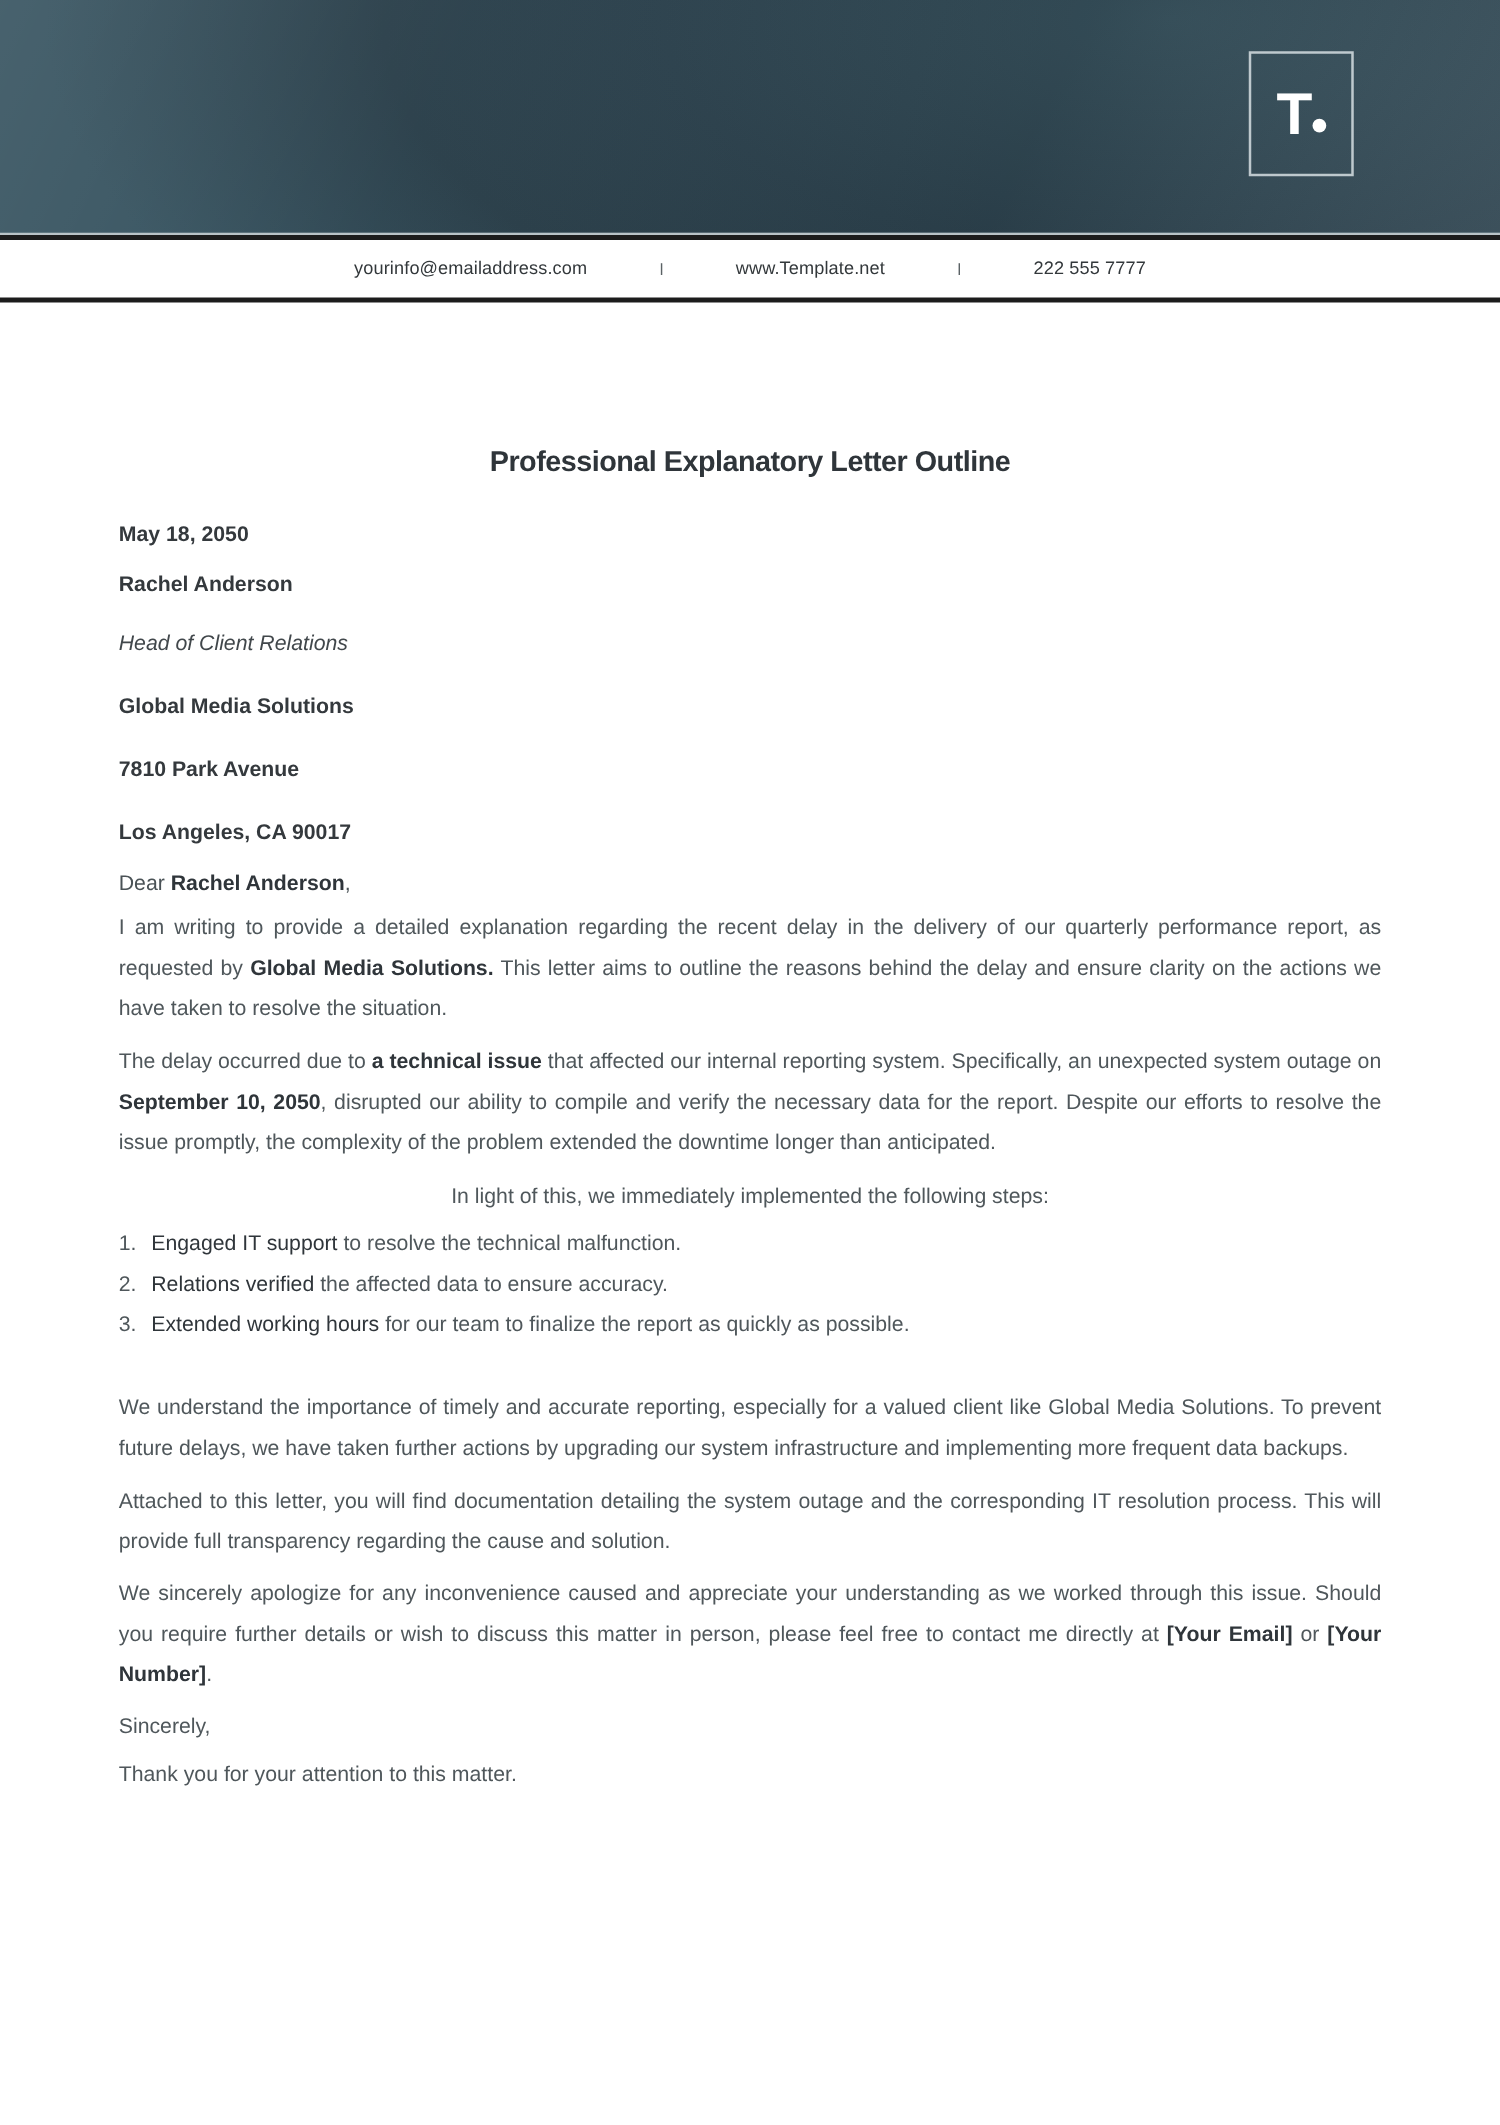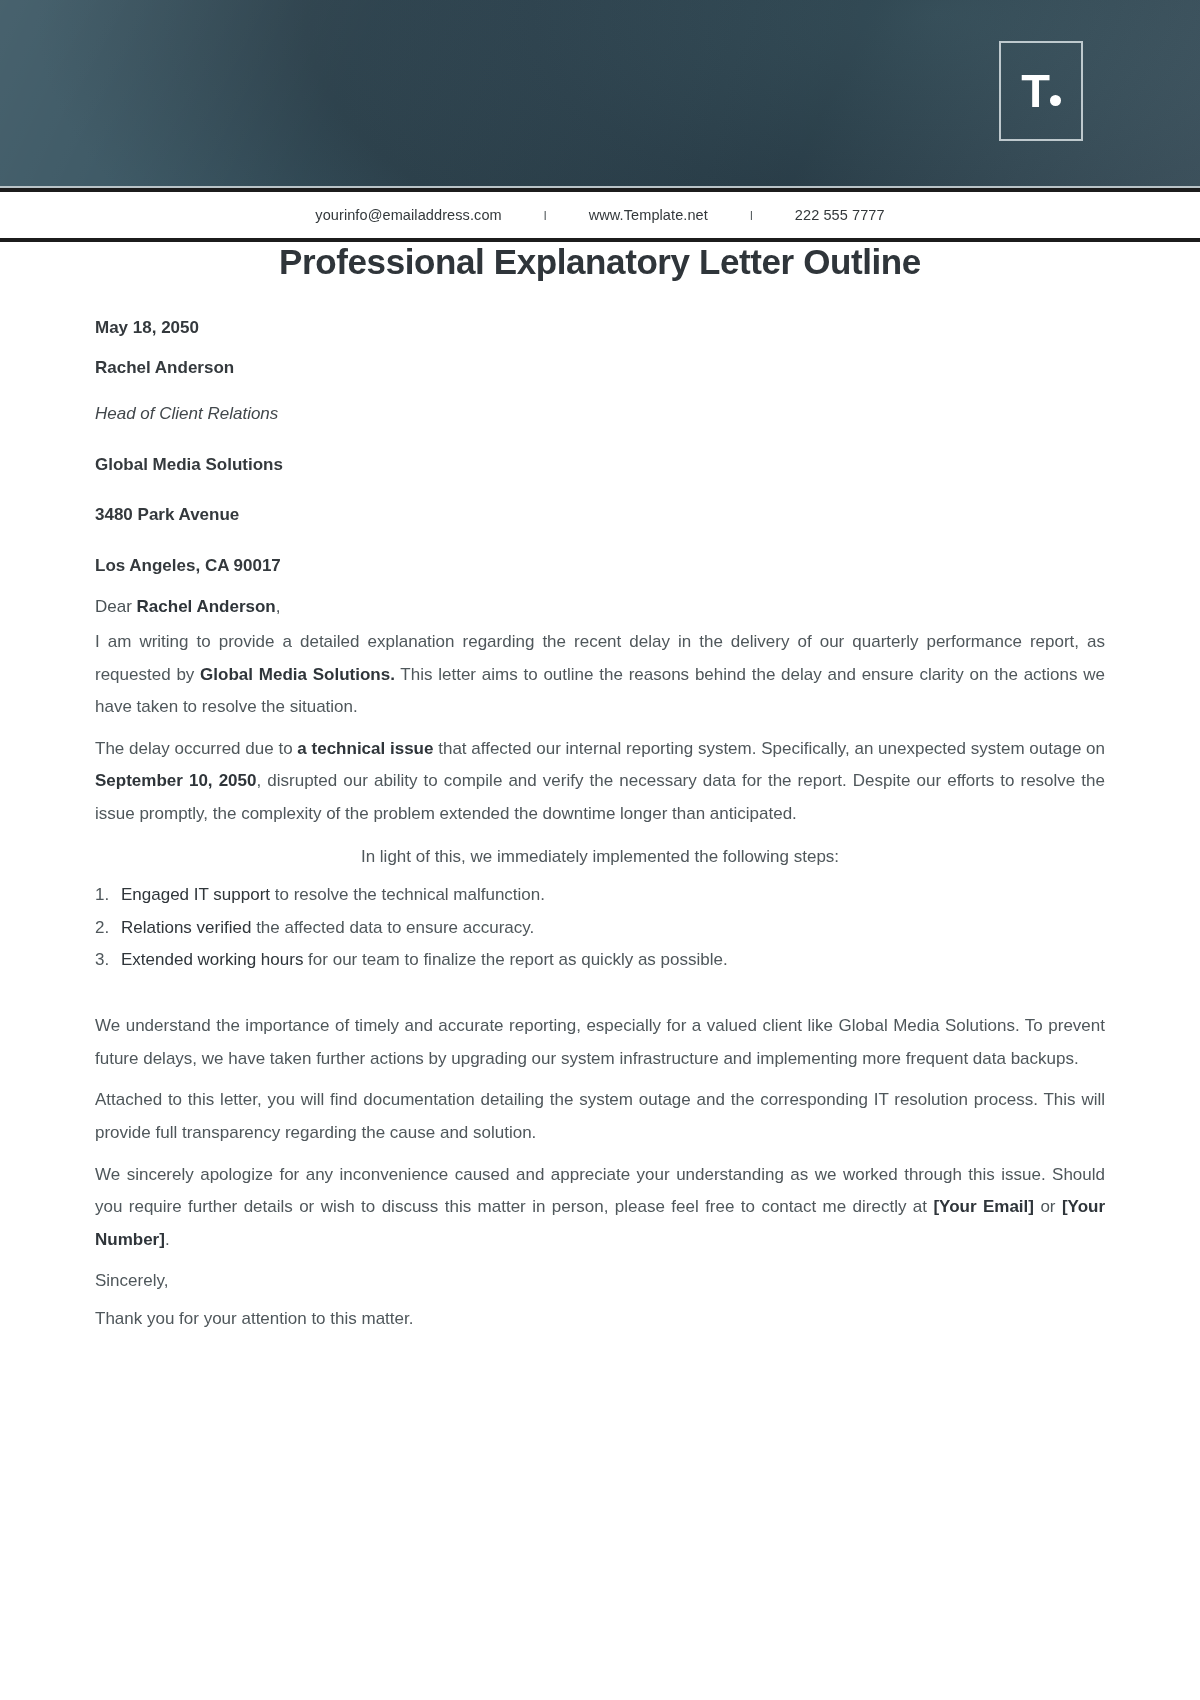--- a/index.html
+++ b/index.html
@@ -80,21 +80,21 @@
     height: 4px;
     background: #1c1c1c;
   }
   .contact-bar {
     width: 1200px;
     height: 46px;
     background: #ffffff;
     display: flex;
     align-items: center;
     justify-content: center;
-    gap: 0;
+    gap: 16px;
   }
   .contact-item {
     font-size: 14.5px;
     color: #33383b;
     letter-spacing: 0.1px;
     white-space: nowrap;
   }
   .contact-sep {
     font-size: 13px;
     color: #5b6265;
@@ -103,25 +103,26 @@
   }
 
   
   .doc {
     padding: 0 95px;
     box-sizing: border-box;
     width: 1200px;
   }
   .doc-title {
     text-align: center;
-    font-size: 35px;
+    font-size: 23px;
     font-weight: bold;
     color: #2f353a;
     letter-spacing: -0.4px;
     margin: 0;
+    padding-top: 114px;
     padding-bottom: 0;
     line-height: 1.15;
   }
 
   .addr-line {
     font-size: 17px;
     font-weight: bold;
     color: #34393d;
     margin: 0;
     padding-top: 31px;
@@ -209,21 +210,21 @@
 <div class="rule-thick"></div>
 
 <div class="doc">
 
   <h1 class="doc-title">Professional Explanatory Letter Outline</h1>
 
   <p class="addr-line first">May 18, 2050</p>
   <p class="addr-line tight">Rachel Anderson</p>
   <p class="addr-line italic">Head of Client Relations</p>
   <p class="addr-line">Global Media Solutions</p>
-  <p class="addr-line">3480 Park Avenue</p>
+  <p class="addr-line">7810 Park Avenue</p>
   <p class="addr-line">Los Angeles, CA 90017</p>
 
   <p class="salutation"><span>Dear </span><b>Rachel Anderson</b><span>,</span></p>
 
   <p class="para"><span>I am writing to provide a detailed explanation regarding the recent delay in the delivery of our quarterly performance report, as requested by </span><b>Global Media Solutions.</b><span> This letter aims to outline the reasons behind the delay and ensure clarity on the actions we have taken to resolve the situation.</span></p>
 
   <p class="para"><span>The delay occurred due to </span><b>a technical issue</b><span> that affected our internal reporting system. Specifically, an unexpected system outage on </span><b>September 10, 2050</b><span>, disrupted our ability to compile and verify the necessary data for the report. Despite our efforts to resolve the issue promptly, the complexity of the problem extended the downtime longer than anticipated.</span></p>
 
   <p class="para lead-in">In light of this, we immediately implemented the following steps:</p>
 

